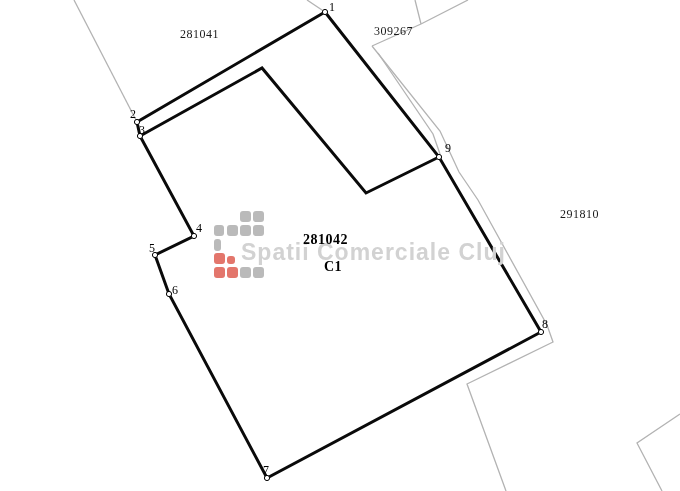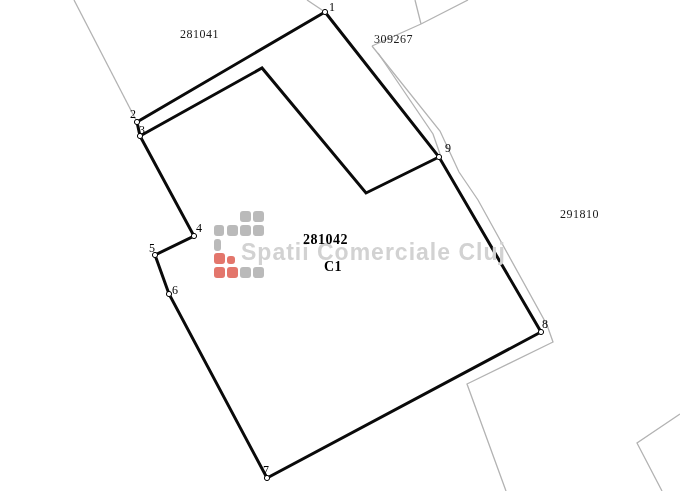--- a/index.html
+++ b/index.html
@@ -80,21 +80,21 @@
       <div class="logo-sq" style="left: 227px; top: 256px; width: 8px; height: 8px; background: rgb(227, 118, 108);"></div>
       <div class="logo-sq" style="left: 214px; top: 267px; width: 11px; height: 11px; background: rgb(227, 118, 108);"></div>
       <div class="logo-sq" style="left: 227px; top: 267px; width: 11px; height: 11px; background: rgb(227, 118, 108);"></div>
       <div class="logo-sq" style="left: 240px; top: 267px; width: 11px; height: 11px; background: rgb(186, 186, 186);"></div>
       <div class="logo-sq" style="left: 253px; top: 267px; width: 11px; height: 11px; background: rgb(186, 186, 186);"></div>
     </div>
 
   <div class="watermark" style="color: rgb(210, 210, 210);">Spatii Comerciale Cluj</div>
 
   <div class="plabel" id="plabel-0" style="left: 180px; top: 27px;">281041</div>
-  <div class="plabel" id="plabel-1" style="left: 374px; top: 32px;">309267</div>
+  <div class="plabel" id="plabel-1" style="left: 374px; top: 24px;">309267</div>
   <div class="plabel" id="plabel-2" style="left: 560px; top: 207px;">291810</div>
   <div class="plabel bold" id="plabel-3" style="left: 303px; top: 232px;">281042</div>
   <div class="plabel bold" id="plabel-4" style="left: 324px; top: 259px;">C1</div>
 
   <div id="vlabels">
       <div class="vlabel" style="left: 329px; top: 0px;">1</div>
       <div class="vlabel" style="left: 130px; top: 107px;">2</div>
       <div class="vlabel" style="left: 139px; top: 123px;">3</div>
       <div class="vlabel" style="left: 196px; top: 221px;">4</div>
       <div class="vlabel" style="left: 149px; top: 241px;">5</div>

